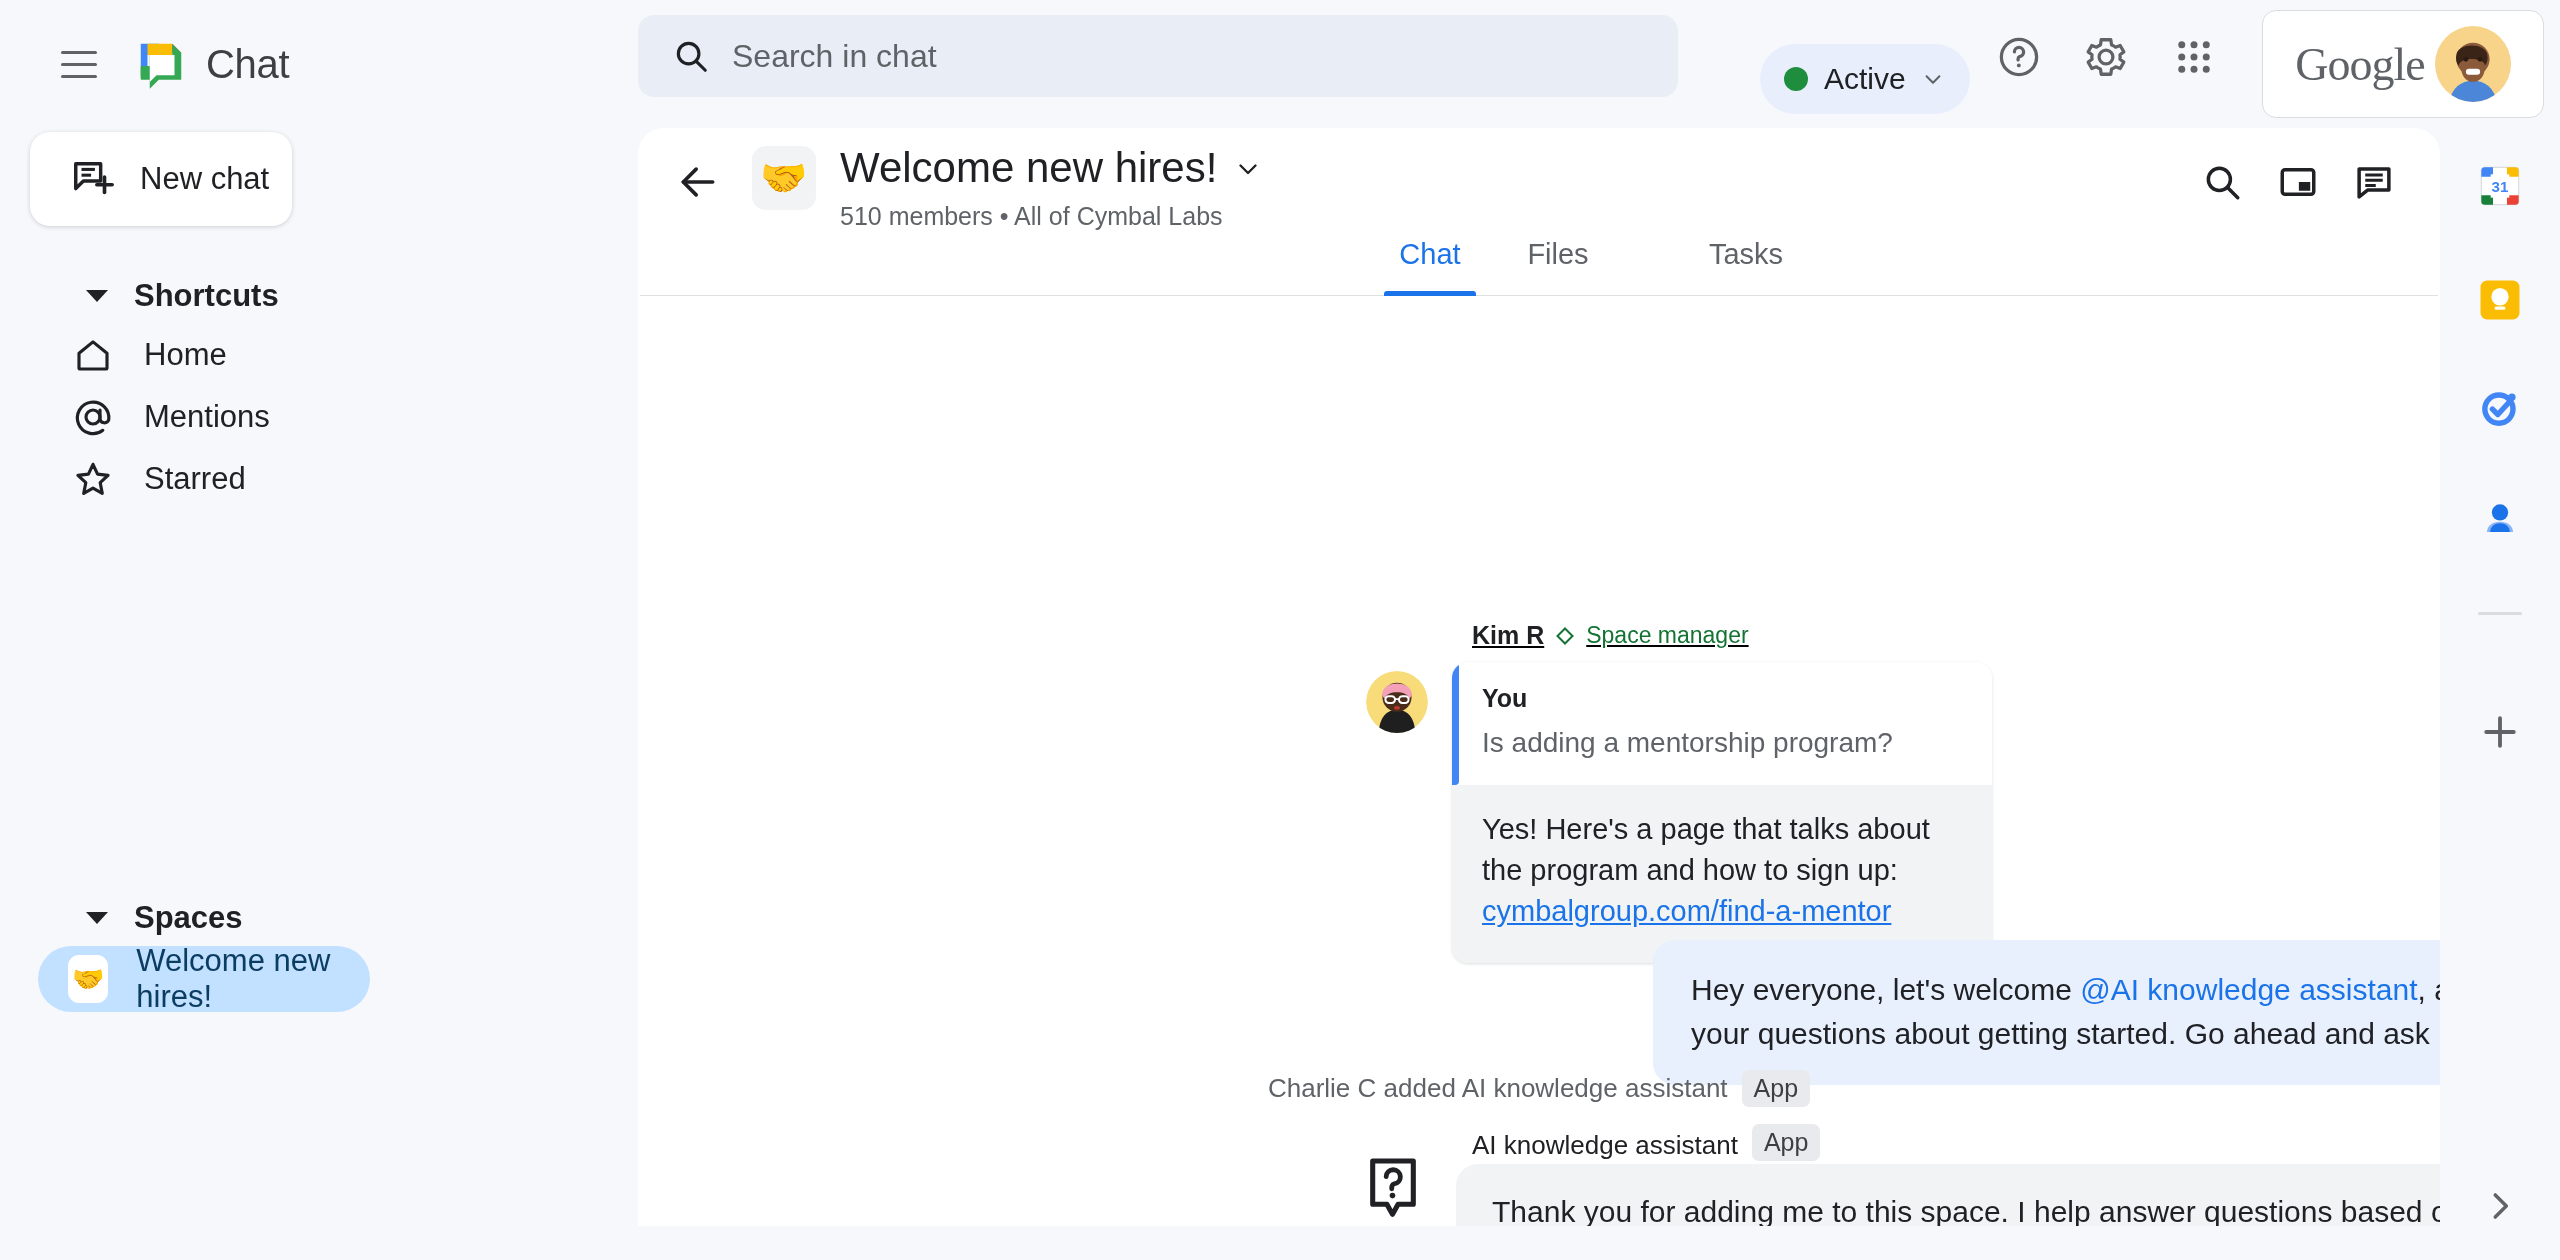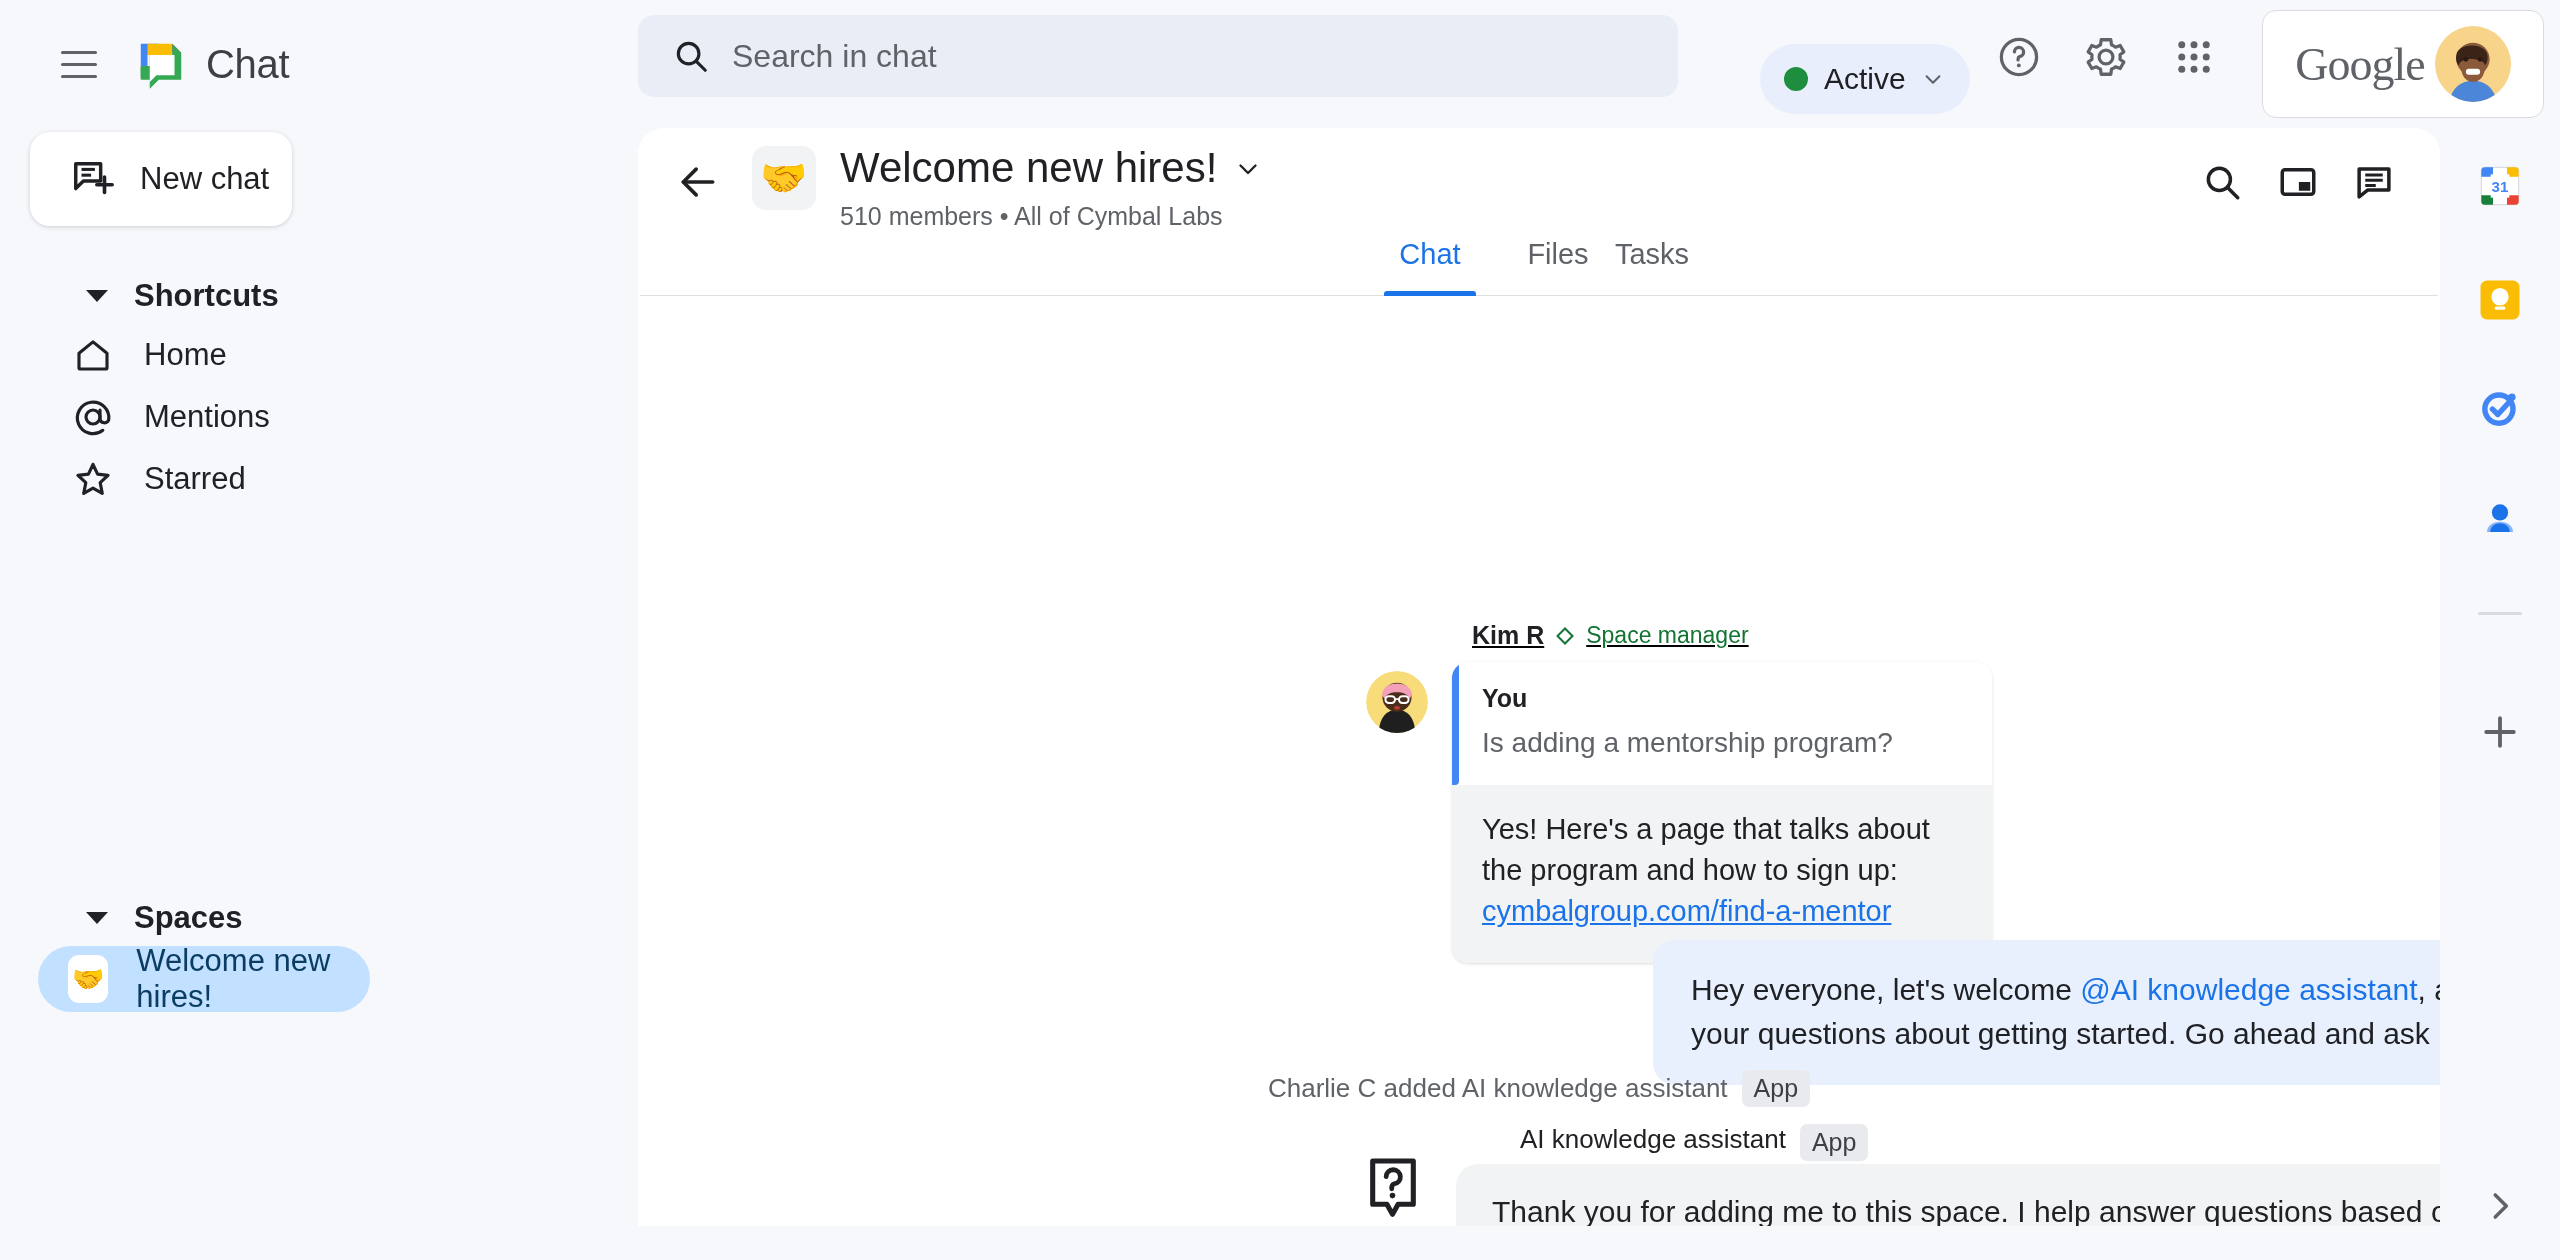--- a/index.html
+++ b/index.html
@@ -82,21 +82,21 @@
 
   .tabs { position:relative; height:62px; border-bottom:1px solid #e0e0e0; margin:0 2px; }
   .tab {
     position:absolute; top:0; height:62px; display:flex; align-items:flex-start; justify-content:center;
     font-size:29px; color:#5f6368; cursor:pointer; padding-top:4px;
   }
   .tab.active { color:#1a73e8; font-weight:500; }
   .tab .ul { position:absolute; bottom:0; left:0; right:0; height:5px; background:#1a73e8; border-radius:3px 3px 0 0; }
   #tab0 { left:744px; width:92px; }
   #tab1 { left:872px; width:92px; }
-  #tab2 { left:962px; width:100px; }
+  #tab2 { left:1056px; width:100px; }
 
   
   .msgs { position:relative; height:700px; padding-top:18px; }
 
   .msg-author { position:absolute; display:flex; align-items:center; gap:11px;text-decoration:underline; }
   .author-name { font-size:25px; color:#202124; font-weight:700; }
   .sm-badge { font-size:23px; color:#137333; }
   .diamond { width:20px; height:20px; }
 
   .avatar-kim { position:absolute; left:728px; top:375px; width:62px; height:62px; border-radius:50%; overflow:hidden; }
@@ -122,21 +122,21 @@
   .bubble-blue .t { font-size:30px; color:#202124; line-height:1.45; }
   .mention { color:#1a73e8; cursor:pointer; }
 
   .sysline {
     position:absolute; top:774px; left:0; width:100%;
     display:flex; align-items:center; justify-content:center; gap:14px;
   }
   .sys-text { font-size:26px; color:#5f6368; }
   .app-chip { background:#e8eaed; color:#3c4043; font-size:25px; border-radius:7px; padding:4px 12px; }
 
-  .bot-author { position:absolute; left:834px; top:828px; display:flex; align-items:flex-start; gap:14px;margin-left:48px; }
+  .bot-author { position:absolute; left:834px; top:828px; display:flex; align-items:flex-end; gap:14px; }
   .bot-name { font-size:26px; color:#202124; }
   .bot-avatar { position:absolute; left:722px; top:860px; width:66px; height:66px; }
   .bubble-grey {
     position:absolute; left:818px; top:868px; width:1280px;
     background:#f1f3f4; border-radius:22px; padding:26px 36px 30px 36px;
   }
   .bubble-grey .t { font-size:30px; color:#202124; line-height:1.45; }
 
   
   .composer { position:absolute; left:0; bottom:62px; width:100%; height:150px; border-top:1px solid #e8eaed; }

